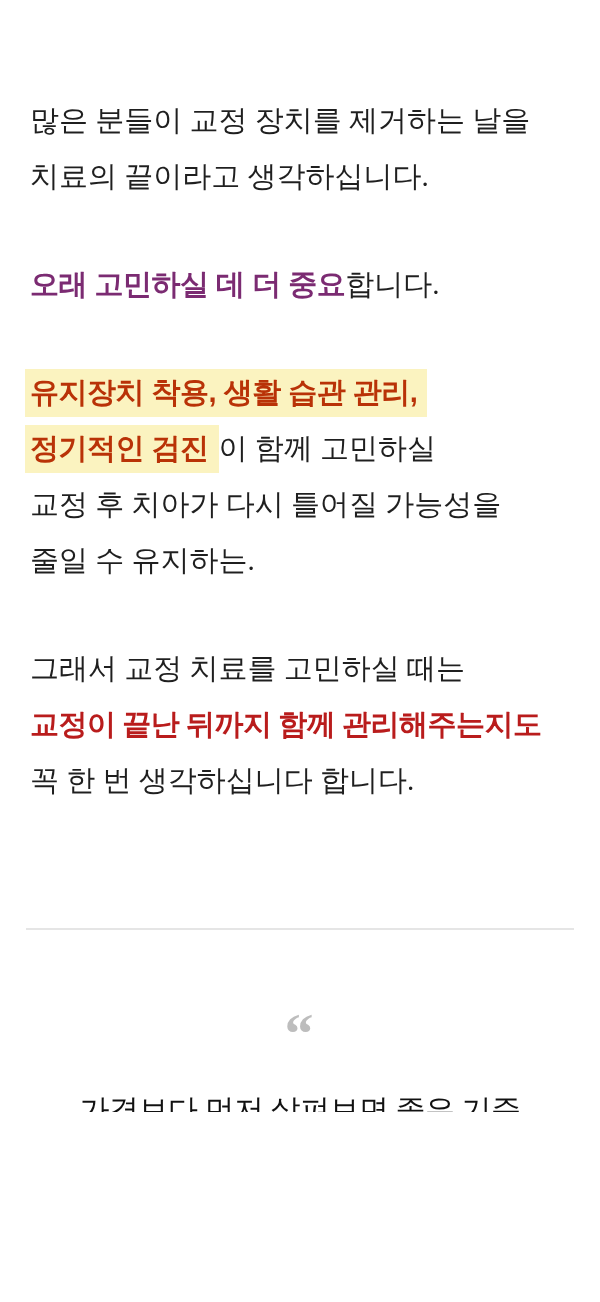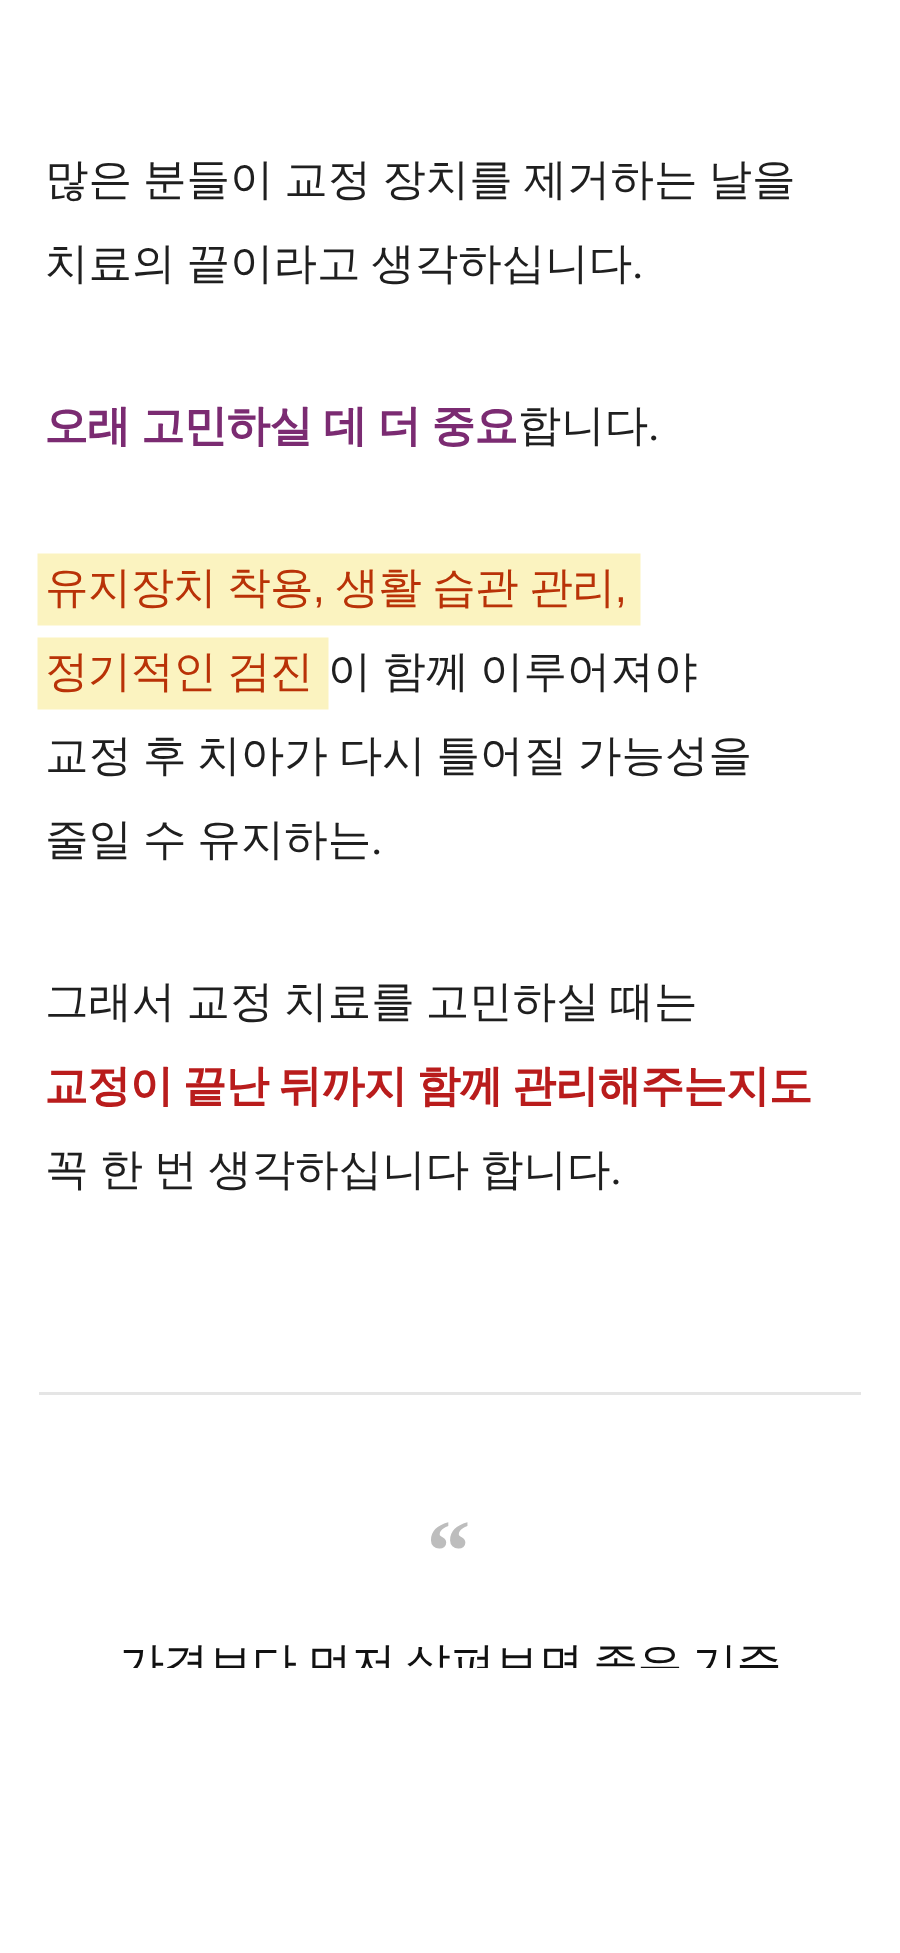--- a/index.html
+++ b/index.html
@@ -39,21 +39,21 @@
     font-weight:400;
   }
   .seg-purple-bold{
     color:var(--emphasis-purple);
     font-weight:700;
     font-family:"Liberation Sans","DejaVu Sans",sans-serif;
     letter-spacing:-0.5px;
   }
   .seg-red-highlight{
     color:var(--emphasis-red);
-    font-weight:400;
+    font-weight:700;
     font-family:"Liberation Sans","DejaVu Sans",sans-serif;
     letter-spacing:-0.5px;
     background:var(--highlight-yellow);
     padding:7px 10px 9px 5px;
     margin-left:-5px;
     text-align:right;
   }
   .seg-bold{
     color:#b91c1c;
     font-weight:700;
@@ -110,21 +110,21 @@
       <span class="line">
         <span class="seg-purple-bold">오래 고민하실 데 더 중요</span><span class="seg-normal">합니다.</span>
       </span>
     </div>
 
     <div class="paragraph">
       <span class="line">
         <span class="seg-red-highlight">유지장치 착용, 생활 습관 관리,</span>
       </span>
       <span class="line">
-        <span class="seg-red-highlight">정기적인 검진</span><span class="seg-normal">이 함께 이루어져야</span>
+        <span class="seg-red-highlight">정기적인 검진</span><span class="seg-normal">이 함께 고민하실</span>
       </span>
       <span class="line">
         <span class="seg-normal">교정 후 치아가 다시 틀어질 가능성을</span>
       </span>
       <span class="line">
         <span class="seg-normal">줄일 수 유지하는.</span>
       </span>
     </div>
 
     <div class="paragraph">

